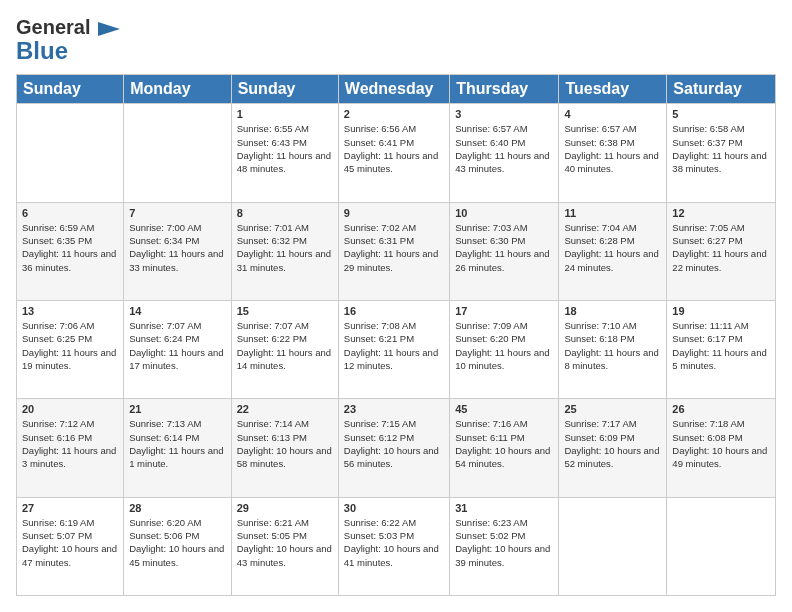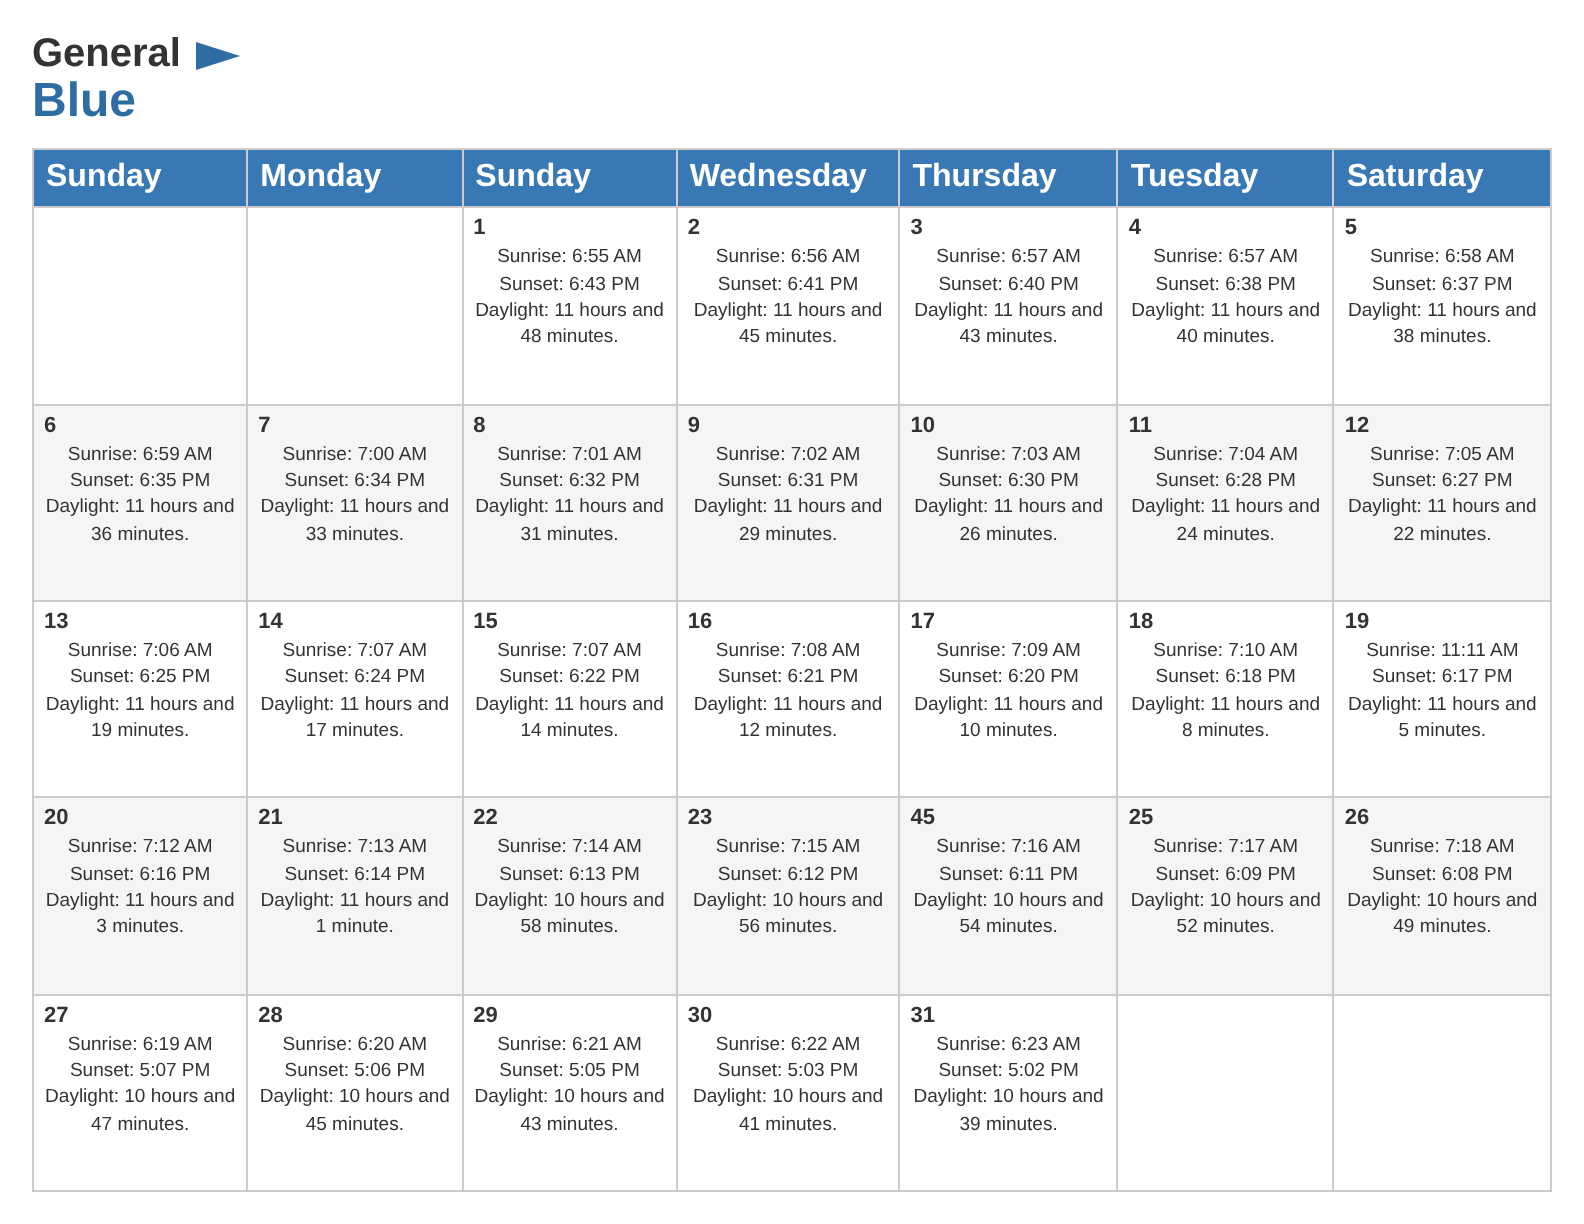--- a/index.html
+++ b/index.html
@@ -68,21 +68,20 @@
     .day-number {
       font-weight: bold;
       font-size: 11px;
       display: block;
       margin-bottom: 2px;
     }
     .day-info {
       font-size: 9.5px;
       line-height: 1.4;
       color: #333;
-      text-align: center;
     }
     .empty {
       background: #f9f9f9;
     }
     .week-row td {
       height: 82px;
     }
   </style>
 </head>
 <body>

